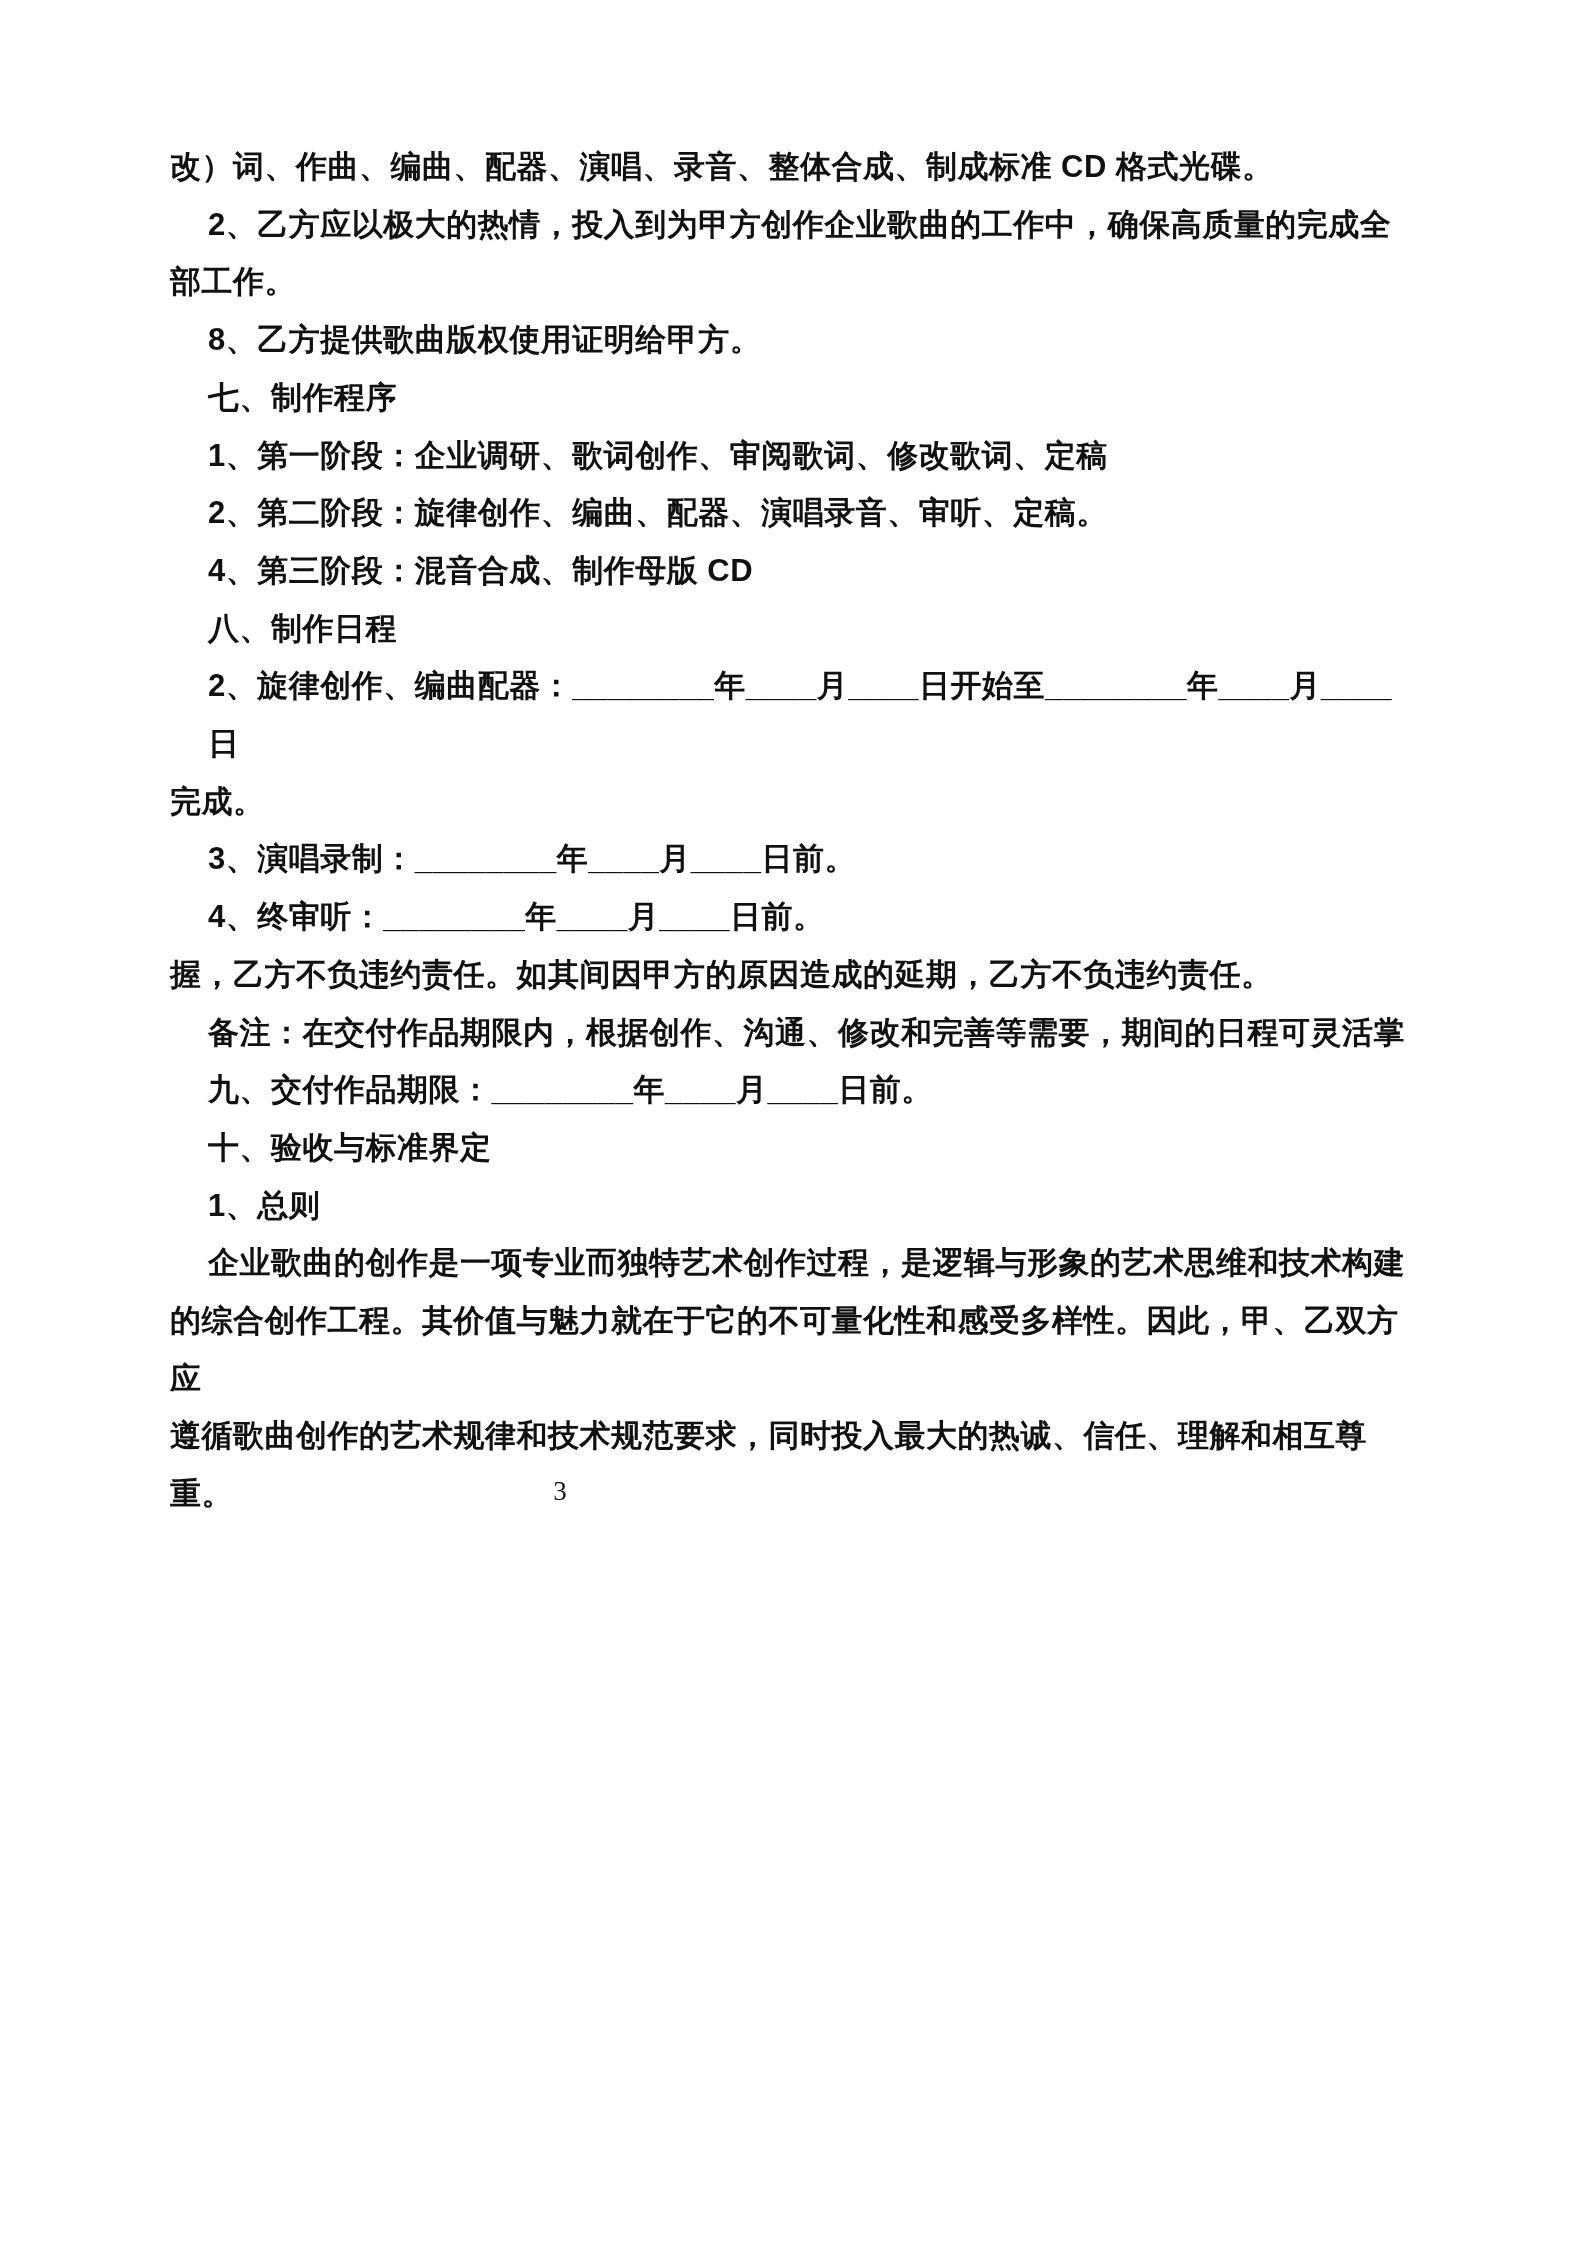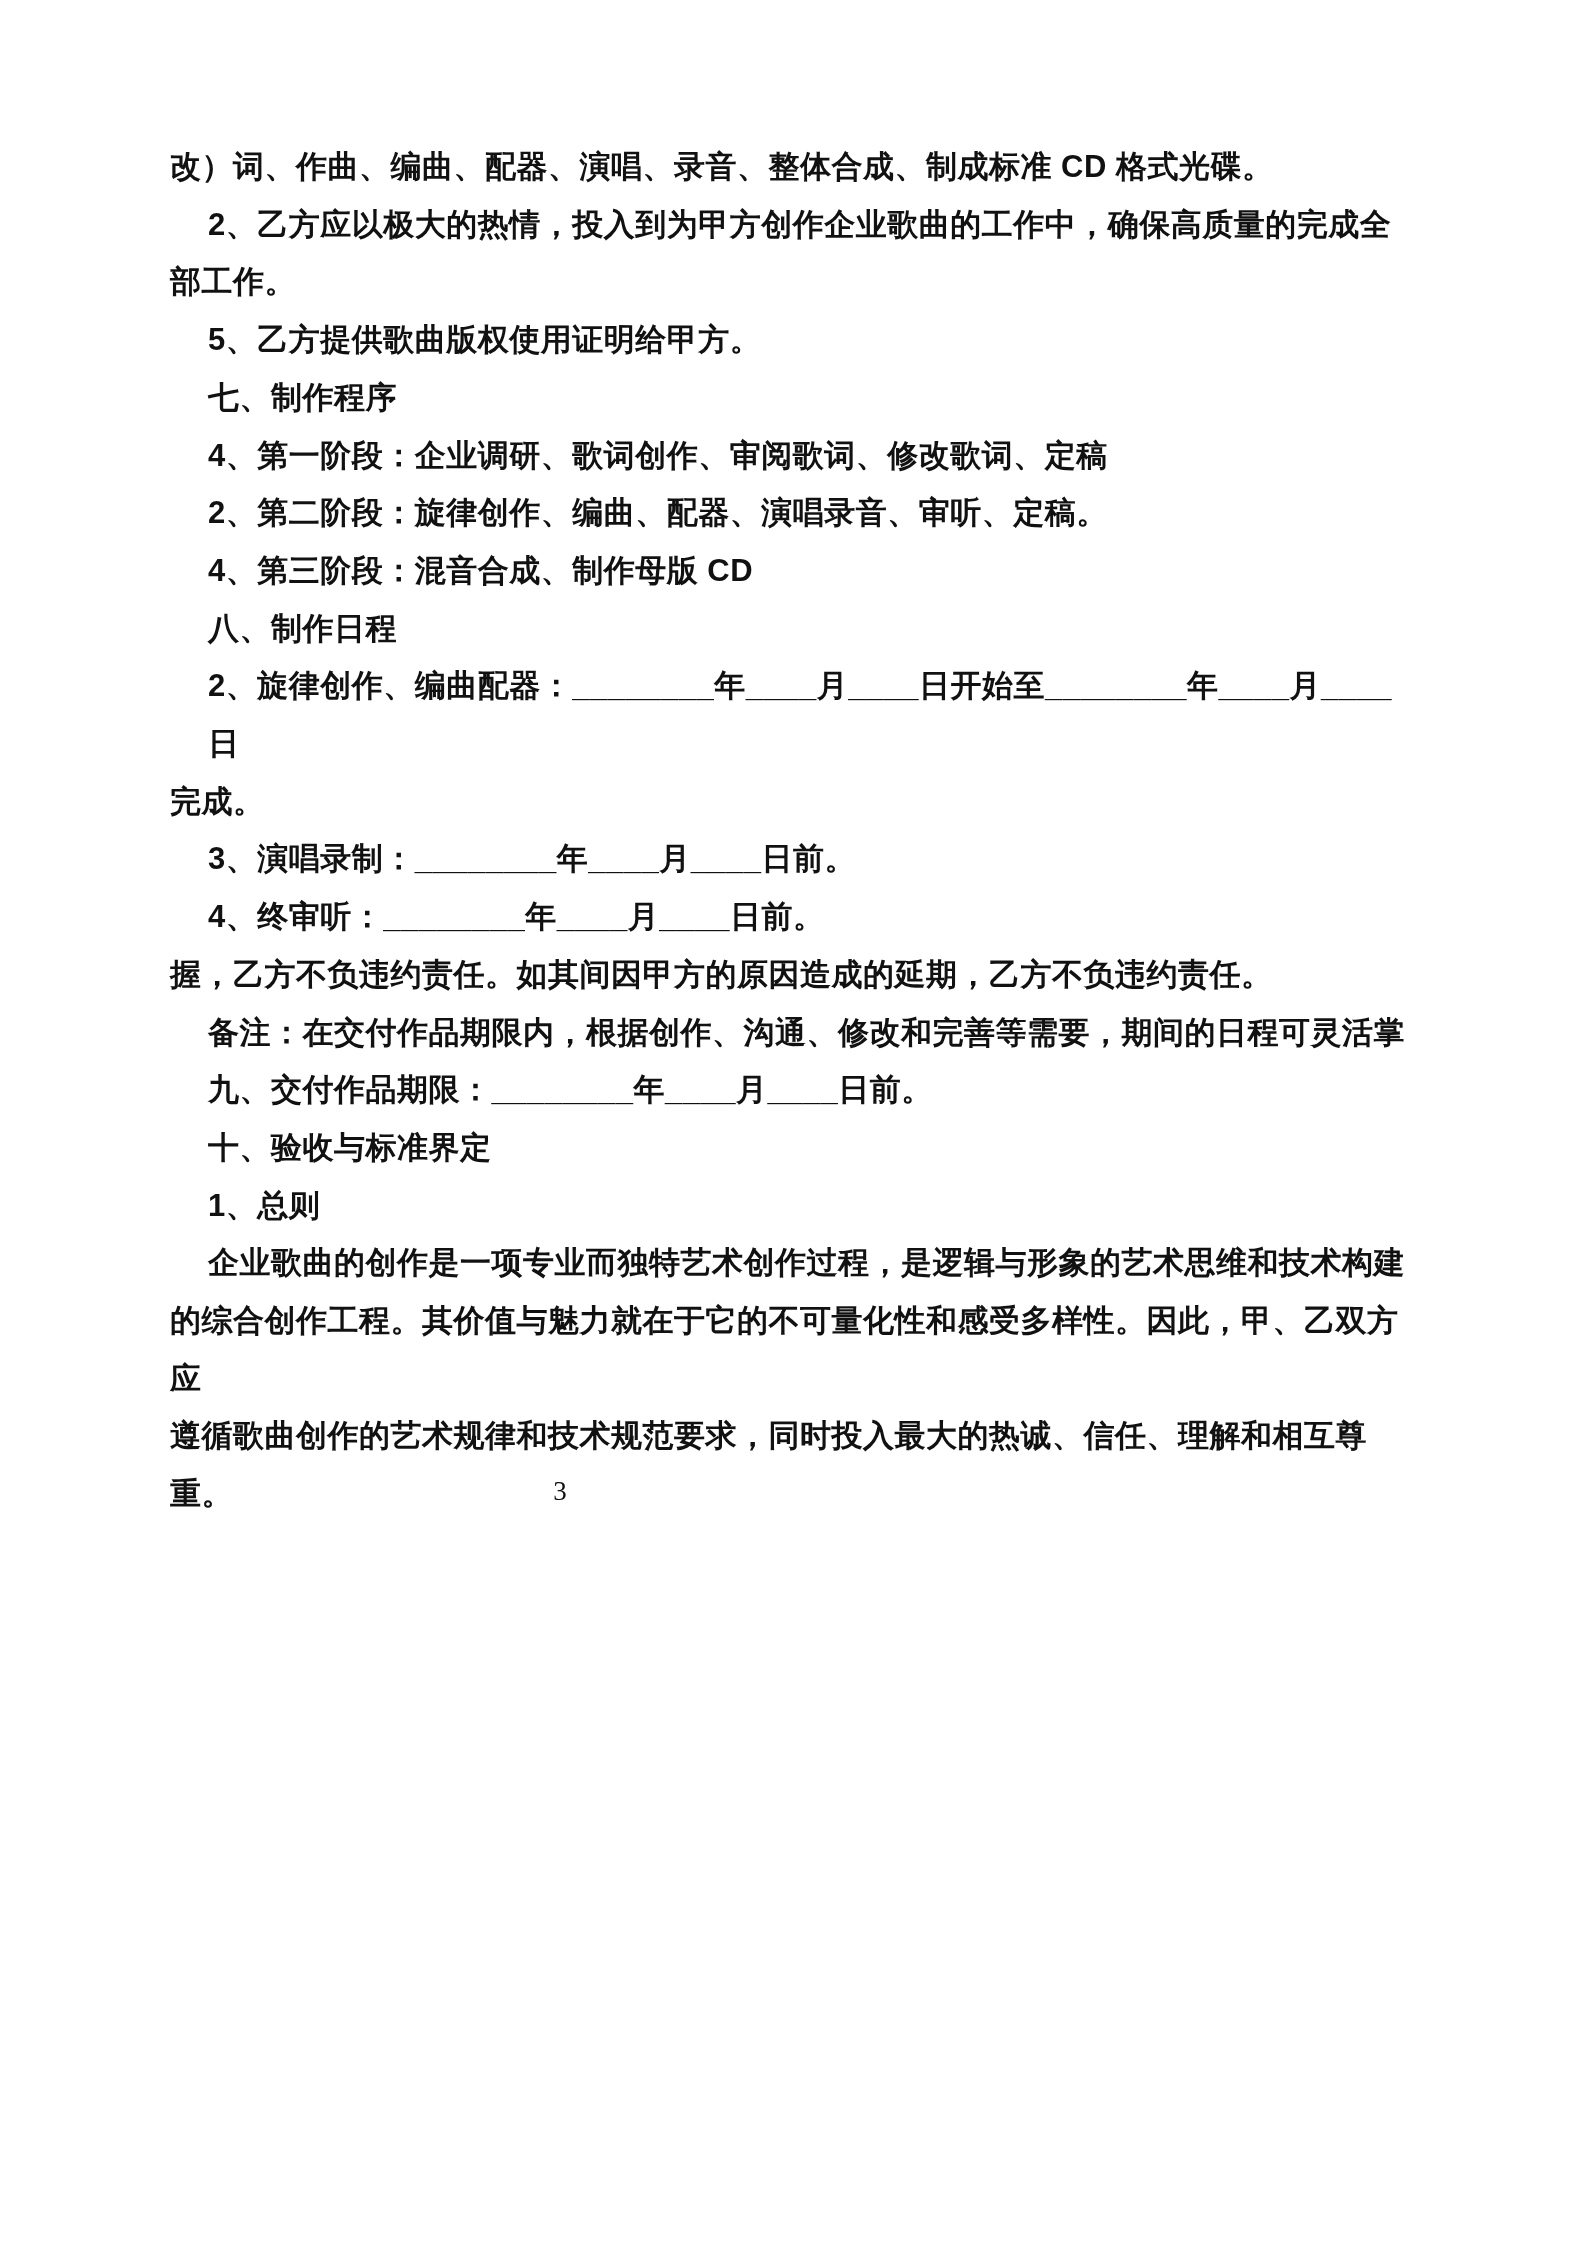--- a/index.html
+++ b/index.html
@@ -55,23 +55,23 @@
   }
 </style>
 </head>
 <body>
 
 <div class="page">
   <div class="doc">
     <div class="line">改）词、作曲、编曲、配器、演唱、录音、整体合成、制成标准 CD 格式光碟。</div>
     <div class="line indent">2、乙方应以极大的热情，投入到为甲方创作企业歌曲的工作中，确保高质量的完成全</div>
     <div class="line">部工作。</div>
-    <div class="line indent">5、乙方提供歌曲版权使用证明给甲方。</div>
+    <div class="line indent">8、乙方提供歌曲版权使用证明给甲方。</div>
     <div class="line indent">七、制作程序</div>
-    <div class="line indent">4、第一阶段：企业调研、歌词创作、审阅歌词、修改歌词、定稿</div>
+    <div class="line indent">1、第一阶段：企业调研、歌词创作、审阅歌词、修改歌词、定稿</div>
     <div class="line indent">2、第二阶段：旋律创作、编曲、配器、演唱录音、审听、定稿。</div>
     <div class="line indent">4、第三阶段：混音合成、制作母版 CD</div>
     <div class="line indent">八、制作日程</div>
     <div class="line indent">2、旋律创作、编曲配器：________年____月____日开始至________年____月____日</div>
     <div class="line">完成。</div>
     <div class="line indent">3、演唱录制：________年____月____日前。</div>
     <div class="line indent">4、终审听：________年____月____日前。</div>
     <div class="line">握，乙方不负违约责任。如其间因甲方的原因造成的延期，乙方不负违约责任。</div>
     <div class="line indent">备注：在交付作品期限内，根据创作、沟通、修改和完善等需要，期间的日程可灵活掌</div>
     <div class="line indent">九、交付作品期限：________年____月____日前。</div>

